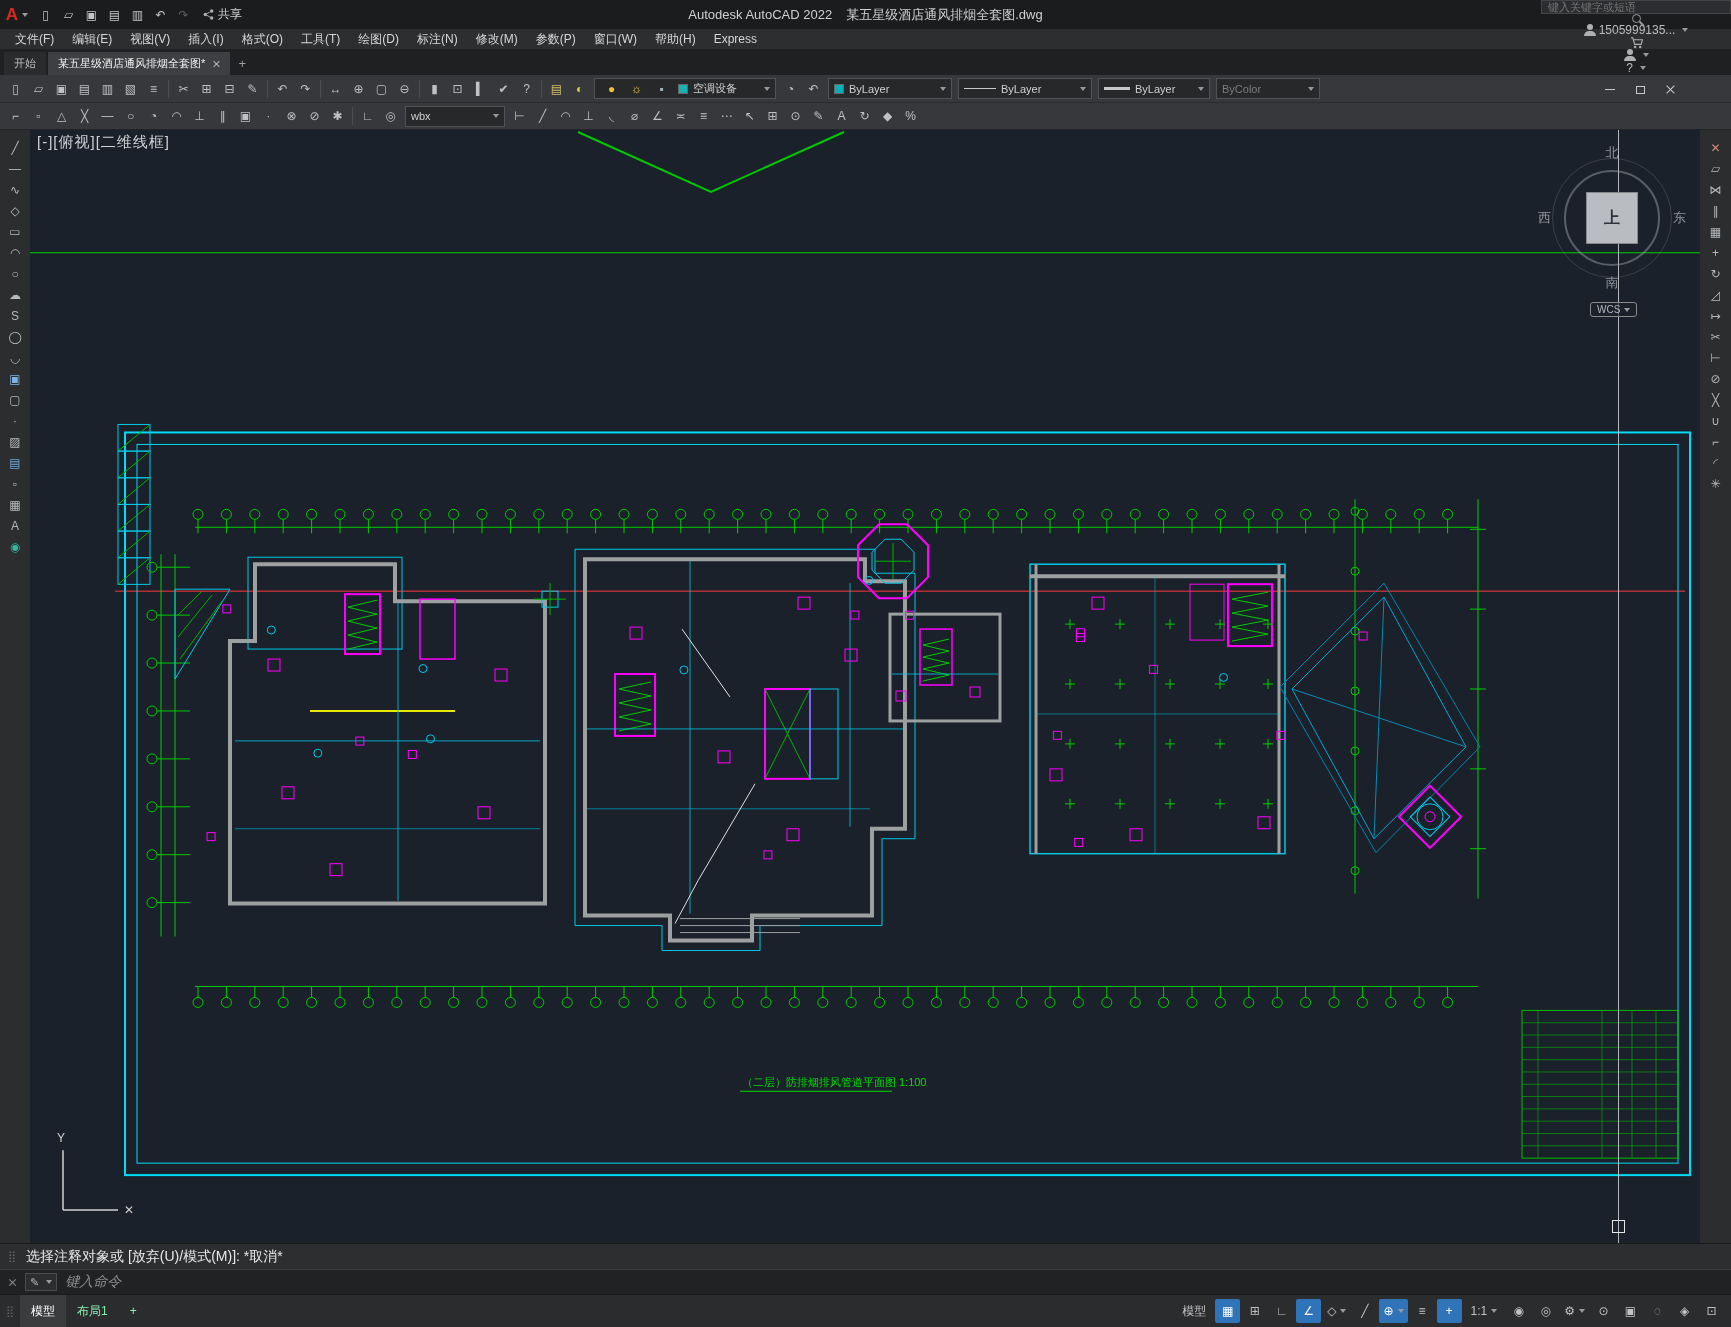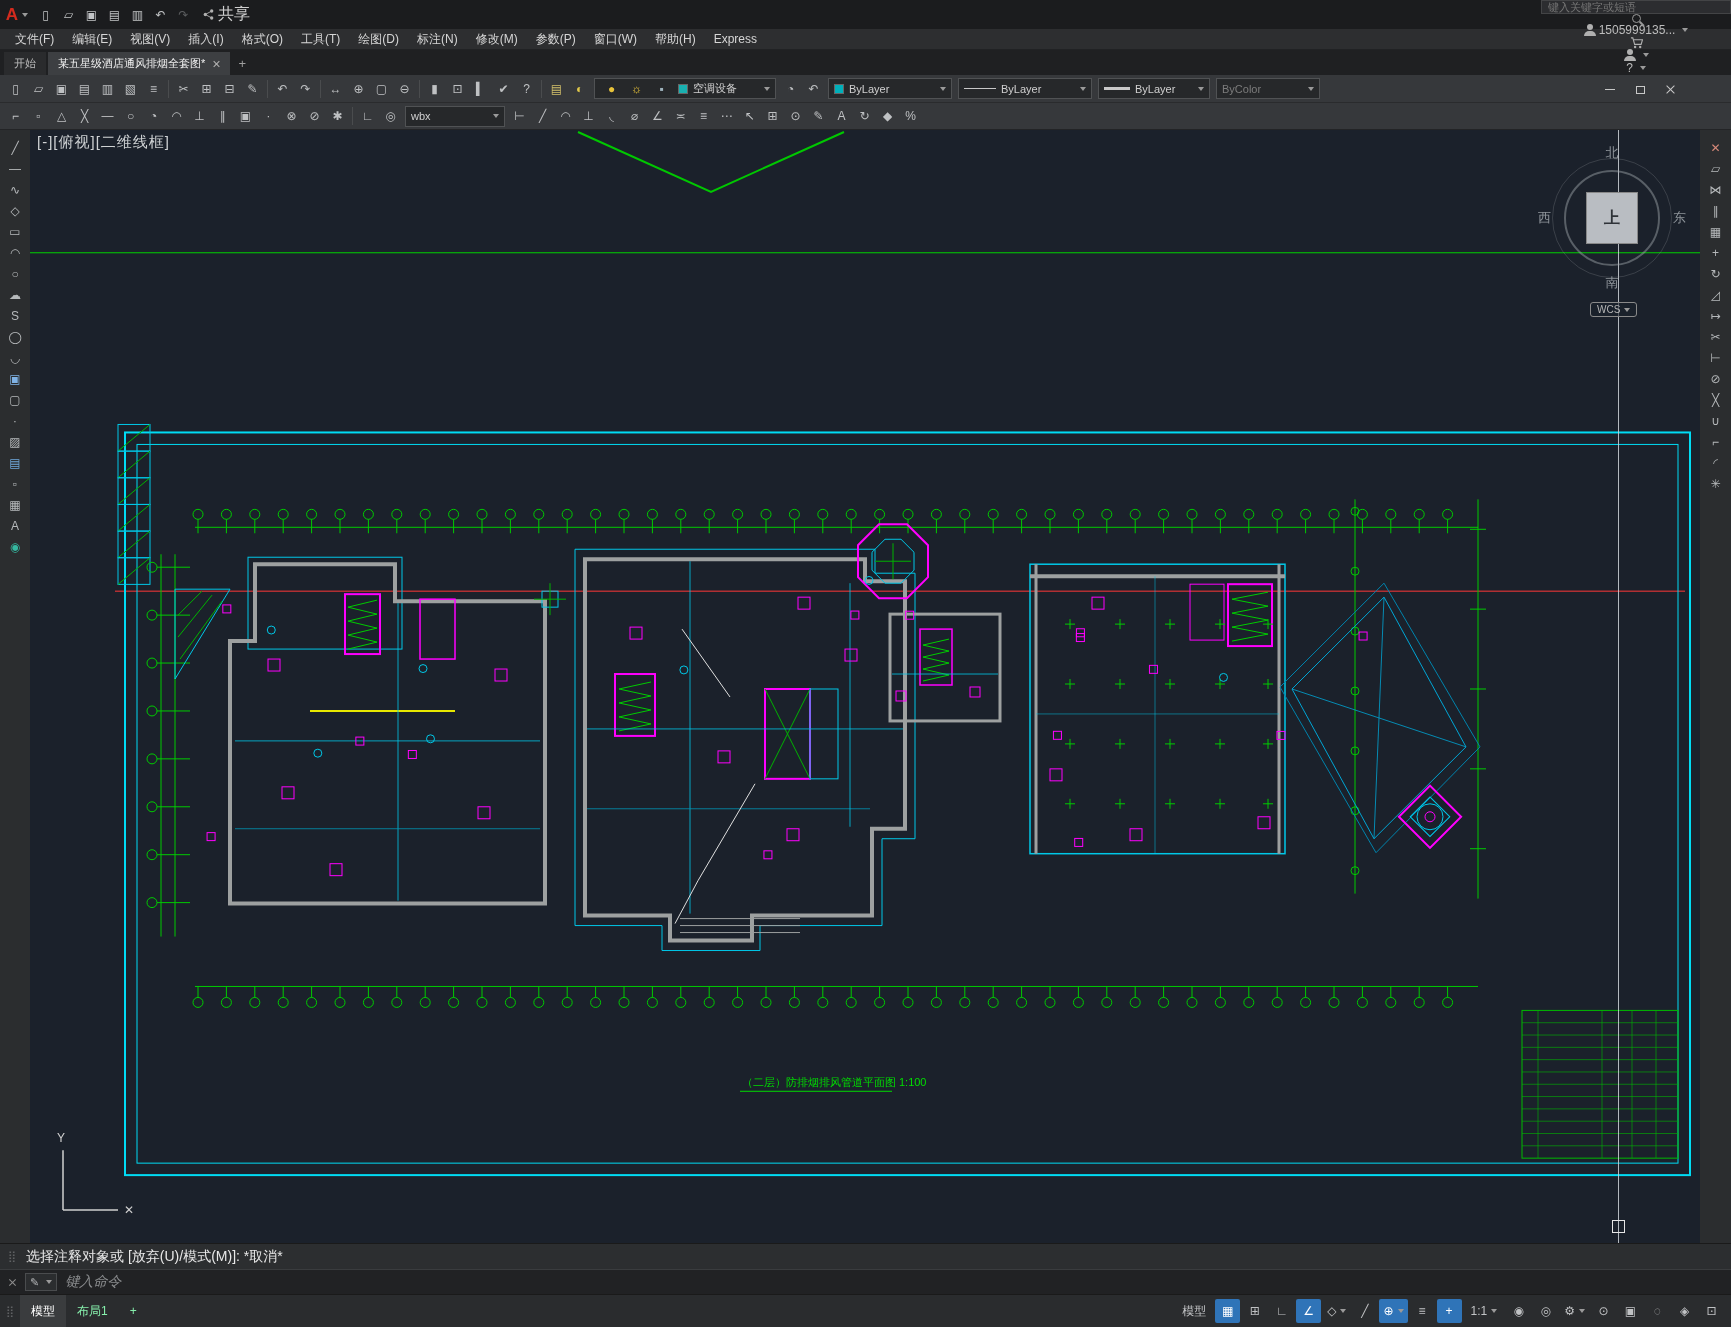--- a/index.html
+++ b/index.html
@@ -6,21 +6,21 @@
   body { width:1731px; height:1327px; background:#222; font-family:"Liberation Sans","DejaVu Sans",sans-serif; overflow:hidden; color:#d8d8d8; }
   #app { width:1731px; height:1327px; display:flex; flex-direction:column; position:relative; }
 
   
   .titlebar { height:29px; background:#1b1c1e; display:flex; align-items:center; position:relative; flex:0 0 29px; }
   .acad-logo { width:34px; height:29px; display:flex; align-items:center; justify-content:center; font-weight:bold; font-size:17px; color:#d42b1e; }
   .caret { width:0; height:0; border-left:3px solid transparent; border-right:3px solid transparent; border-top:4px solid #9a9a9a; display:inline-block; margin-left:4px; }
   .qa { display:flex; align-items:center; }
   .qa .ibtn { width:23px; height:22px; display:flex; align-items:center; justify-content:center; font-size:12px; color:#c2c4c6; }
   .ibtn.disabled { color:#5c5e60; }
-  .share-btn { display:flex; align-items:center; gap:4px; font-size:16px; color:#cfcfcf; padding:0 8px; height:22px; }
+  .share-btn { display:flex; align-items:center; gap:4px; font-size:12px; color:#cfcfcf; padding:0 8px; height:22px; }
   .title-center { position:absolute; left:50%; top:0; transform:translateX(-50%); height:29px; display:flex; align-items:center; gap:14px; font-size:13px; color:#cfcfcf; white-space:nowrap; }
   .tb-right { margin-left:auto; display:flex; align-items:center; height:29px;flex-direction:column; }
   .search-wrap { display:flex; align-items:center; background:#2c2d30; border:1px solid #434446; height:20px; width:190px; padding:0 6px; }
   .search-wrap input { background:transparent; border:none; outline:none; color:#bdbdbd; font-size:11px; width:100%; font-family:inherit; }
   .mini-icon-btn { height:29px; display:flex; align-items:center; padding:0 6px; color:#bdbdbd; font-size:12px; gap:3px; }
   .mag { width:9px; height:9px; border:1.5px solid #9a9a9a; border-radius:50%; position:relative; display:inline-block; }
   .mag::after { content:""; position:absolute; width:6px; height:1.5px; background:#9a9a9a; transform:rotate(45deg); right:-5px; bottom:-2px; }
   .person { width:12px; height:12px; position:relative; display:inline-block; }
   .person::before { content:""; position:absolute; width:6px; height:6px; border-radius:50%; background:#b0b0b0; left:3px; top:0; }
   .person::after { content:""; position:absolute; width:12px; height:5px; border-radius:5px 5px 0 0; background:#b0b0b0; bottom:0; left:0; }
@@ -131,20 +131,24 @@
       </div>
     <div class="share-btn">
       <svg width="11" height="11" viewBox="0 0 12 12">
           <circle cx="2.5" cy="6" r="1.8" fill="#b0b0b0"></circle>
           <circle cx="9.5" cy="2.2" r="1.8" fill="#b0b0b0"></circle>
           <circle cx="9.5" cy="9.8" r="1.8" fill="#b0b0b0"></circle>
           <line x1="2.5" y1="6" x2="9.5" y2="2.2" stroke="#b0b0b0"></line>
           <line x1="2.5" y1="6" x2="9.5" y2="9.8" stroke="#b0b0b0"></line>
         </svg>
       <span>共享</span>
+    </div>
+    <div class="title-center">
+      <span>Autodesk AutoCAD 2022</span>
+      <span>某五星级酒店通风排烟全套图.dwg</span>
     </div>
     <div class="tb-right">
       <div class="search-wrap">
         <input placeholder="键入关键字或短语" style="">
       </div>
       <div class="mini-icon-btn">
           <span class="mag"></span>
         </div>
       <div class="mini-icon-btn">
         <span class="person"></span>

